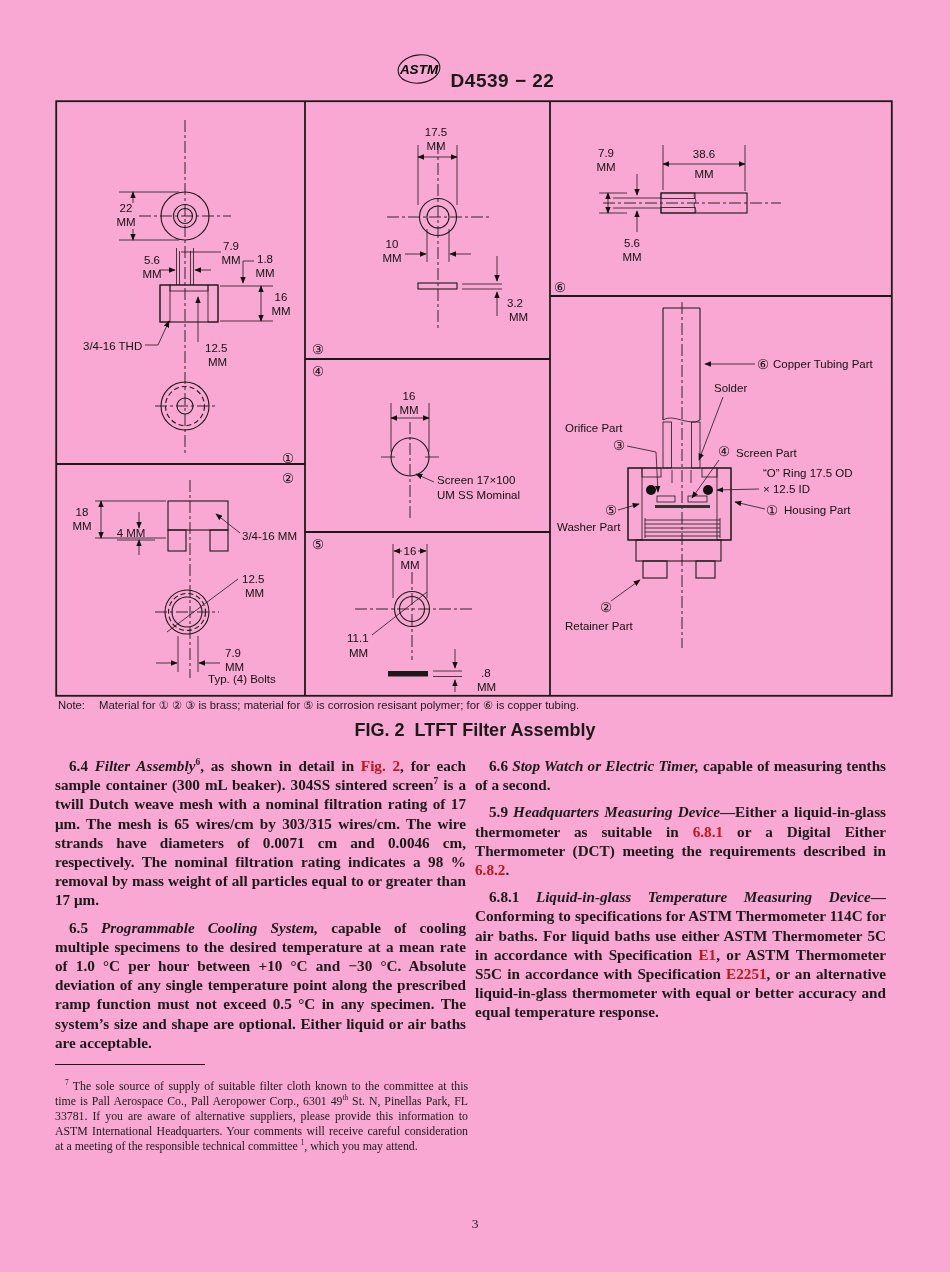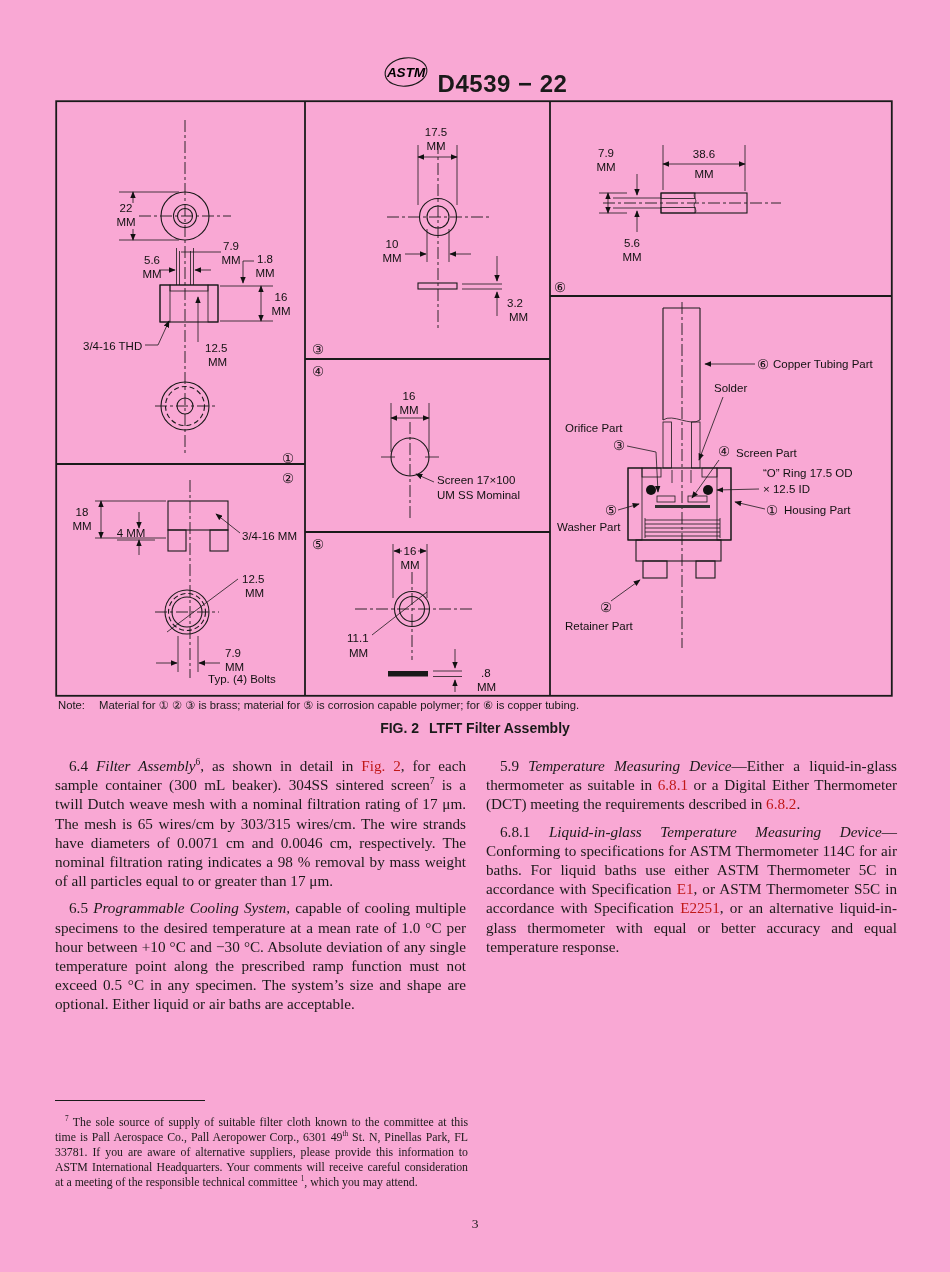--- a/index.html
+++ b/index.html
@@ -1,33 +1,33 @@
 <!DOCTYPE html>
 <html><head>
 <meta charset="utf-8">
 <style>
   html,body{margin:0;padding:0;background:#e8e8e8;}
   .page{position:relative;width:950px;height:1272px;background:#f9a8d4;font-family:"Liberation Serif",serif;color:#1a1a1a;overflow:hidden;}
   
   .hdr{position:absolute;top:46px;left:0;width:100%;display:flex;justify-content:center;align-items:center;gap:9px;}
-  .doccode{font-family:"Liberation Sans",sans-serif;font-weight:bold;font-size:24px;letter-spacing:.5px;margin-top:24px;}
+  .doccode{font-family:"Liberation Sans",sans-serif;font-weight:bold;font-size:19px;letter-spacing:.5px;margin-top:24px;}
   
   .figwrap{position:absolute;left:55px;top:100px;}
   .fignote{position:absolute;left:58px;top:699px;width:840px;font-family:"Liberation Sans",sans-serif;font-size:11.3px;}
   .fignote .nlab{display:inline-block;margin-right:14px;text-align:right;}
-  .figcap{position:absolute;left:0;top:720px;width:950px;text-align:center;font-family:"Liberation Sans",sans-serif;font-weight:bold;font-size:14px;}
+  .figcap{position:absolute;left:0;top:720px;width:950px;text-align:center;font-family:"Liberation Sans",sans-serif;font-weight:bold;font-size:18px;}
   .figcap .cnum{margin-right:10px;}
   
-  .cols{position:absolute;left:55px;top:756px;width:842px;display:grid;grid-template-columns:411px 411px;column-gap:20px;}
+  .cols{position:absolute;left:55px;top:756px;width:842px;display:grid;grid-template-columns:411px 411px;column-gap:9px;font-weight:bold;}
   .cols p{margin:0 0 8px 0;font-size:15.2px;line-height:19.2px;text-align:justify;text-indent:14px;}
   .it{font-style:italic;}
   sup{font-size:62%;line-height:0;vertical-align:super;}
   .lnk{color:#c01818;}
   
-  .fnblock{position:absolute;left:55px;top:1100px;width:413px;}
+  .fnblock{position:absolute;left:55px;top:1064px;width:413px;}
   .fnrule{width:150px;border-top:1.2px solid #1a1a1a;margin-bottom:14px;}
   .fnblock p{margin:0;font-size:11.8px;line-height:15.1px;text-align:justify;text-indent:10px;}
   .pgnum{position:absolute;left:0;top:1216px;width:950px;text-align:center;font-size:13.5px;}
   
   .ln{stroke:#1a1a1a;stroke-width:1.1;fill:none;}
   .lnthin{stroke:#1a1a1a;stroke-width:.8;fill:none;}
   .lnb{stroke:#1a1a1a;stroke-width:1.8;fill:none;}
   .cl{stroke:#1a1a1a;stroke-width:.9;fill:none;stroke-dasharray:12 3 3 3;}
   .dsh{stroke-dasharray:5 3;}
   .dim{font-family:"Liberation Sans",sans-serif;font-size:11.5px;fill:#111;}
@@ -298,33 +298,34 @@
       <line x1="563" y1="410" x2="584" y2="404" class="lnthin" marker-end="url(#ar)"></line>
       <text class="dim" x="502" y="431">Washer Part</text>
       <text class="mk" x="551" y="512" text-anchor="middle">②</text>
       <line x1="556" y1="501" x2="585" y2="480" class="lnthin" marker-end="url(#ar)"></line>
       <text class="dim" x="510" y="530">Retainer Part</text>
     </g>
   </svg>
   </div>
 
   <div class="fignote">
-    <span class="nlab">Note:</span><span>Material for ① ② ③ is brass; material for ⑤ is corrosion capable polymer; for ⑥ is copper tubing.</span>
+    <span class="nlab">Note:</span><span>Material for ① ② ③ is brass; material for ⑤ is corrosion resisant polymer; for ⑥ is copper tubing.</span>
   </div>
   <div class="figcap">
     <span class="cnum">FIG. 2</span><span>LTFT Filter Assembly</span>
   </div>
 
   <div class="cols">
     <div>
       <p><span>6.4 </span><span class="it">Filter Assembly</span><sup>6</sup><span>, as shown in detail in </span><span class="lnk">Fig. 2</span><span>, for each sample container (300 mL beaker). 304SS sintered screen</span><sup>7</sup><span> is a twill Dutch weave mesh with a nominal filtration rating of 17 μm. The mesh is 65 wires/cm by 303/315 wires/cm. The wire strands have diameters of 0.0071 cm and 0.0046 cm, respectively. The nominal filtration rating indicates a 98 % removal by mass weight of all particles equal to or greater than 17 μm.</span></p>
       <p><span>6.5 </span><span class="it">Programmable Cooling System,</span><span> capable of cooling multiple specimens to the desired temperature at a mean rate of 1.0 °C per hour between +10 °C and −30 °C. Absolute deviation of any single temperature point along the prescribed ramp function must not exceed 0.5 °C in any specimen. The system’s size and shape are optional. Either liquid or air baths are acceptable.</span></p>
     </div>
     <div>
-      <p><span>5.9 </span><span class="it">Temperature Measuring Device</span><span>—</span><span>Either a liquid-in-glass thermometer as suitable in </span><span class="lnk">6.8.1</span><span> or a Digital Either Thermometer (DCT) meeting the requirements described in </span><span class="lnk">6.8.2</span><span>.</span></p>
+      <p><span>6.6 </span><span class="it">Stop Watch or Electric Timer,</span><span> capable of measuring tenths of a second.</span></p>
+      <p><span>5.9 </span><span class="it">Headquarters Measuring Device</span><span>—</span><span>Either a liquid-in-glass thermometer as suitable in </span><span class="lnk">6.8.1</span><span> or a Digital Either Thermometer (DCT) meeting the requirements described in </span><span class="lnk">6.8.2</span><span>.</span></p>
       <p><span>6.8.1 </span><span class="it">Liquid-in-glass Temperature Measuring Device</span><span>—</span><span>Conforming to specifications for ASTM Thermometer 114C for air baths. For liquid baths use either ASTM Thermometer 5C in accordance with Specification </span><span class="lnk">E1</span><span>, or ASTM Thermometer S5C in accordance with Specification </span><span class="lnk">E2251</span><span>, or an alternative liquid-in-glass thermometer with equal or better accuracy and equal temperature response.</span></p>
     </div>
   </div>
 
   <div class="fnblock">
     <div class="fnrule"></div>
     <p><sup>7</sup><span> The sole source of supply of suitable filter cloth known to the committee at this time is Pall Aerospace Co., Pall Aeropower Corp., 6301 49</span><sup>th</sup><span> St. N, Pinellas Park, FL 33781. If you are aware of alternative suppliers, please provide this information to ASTM International Headquarters. Your comments will receive careful consideration at a meeting of the responsible technical committee </span><sup>1</sup><span>, which you may attend.</span></p>
   </div>
 
   <div class="pgnum">3</div>

